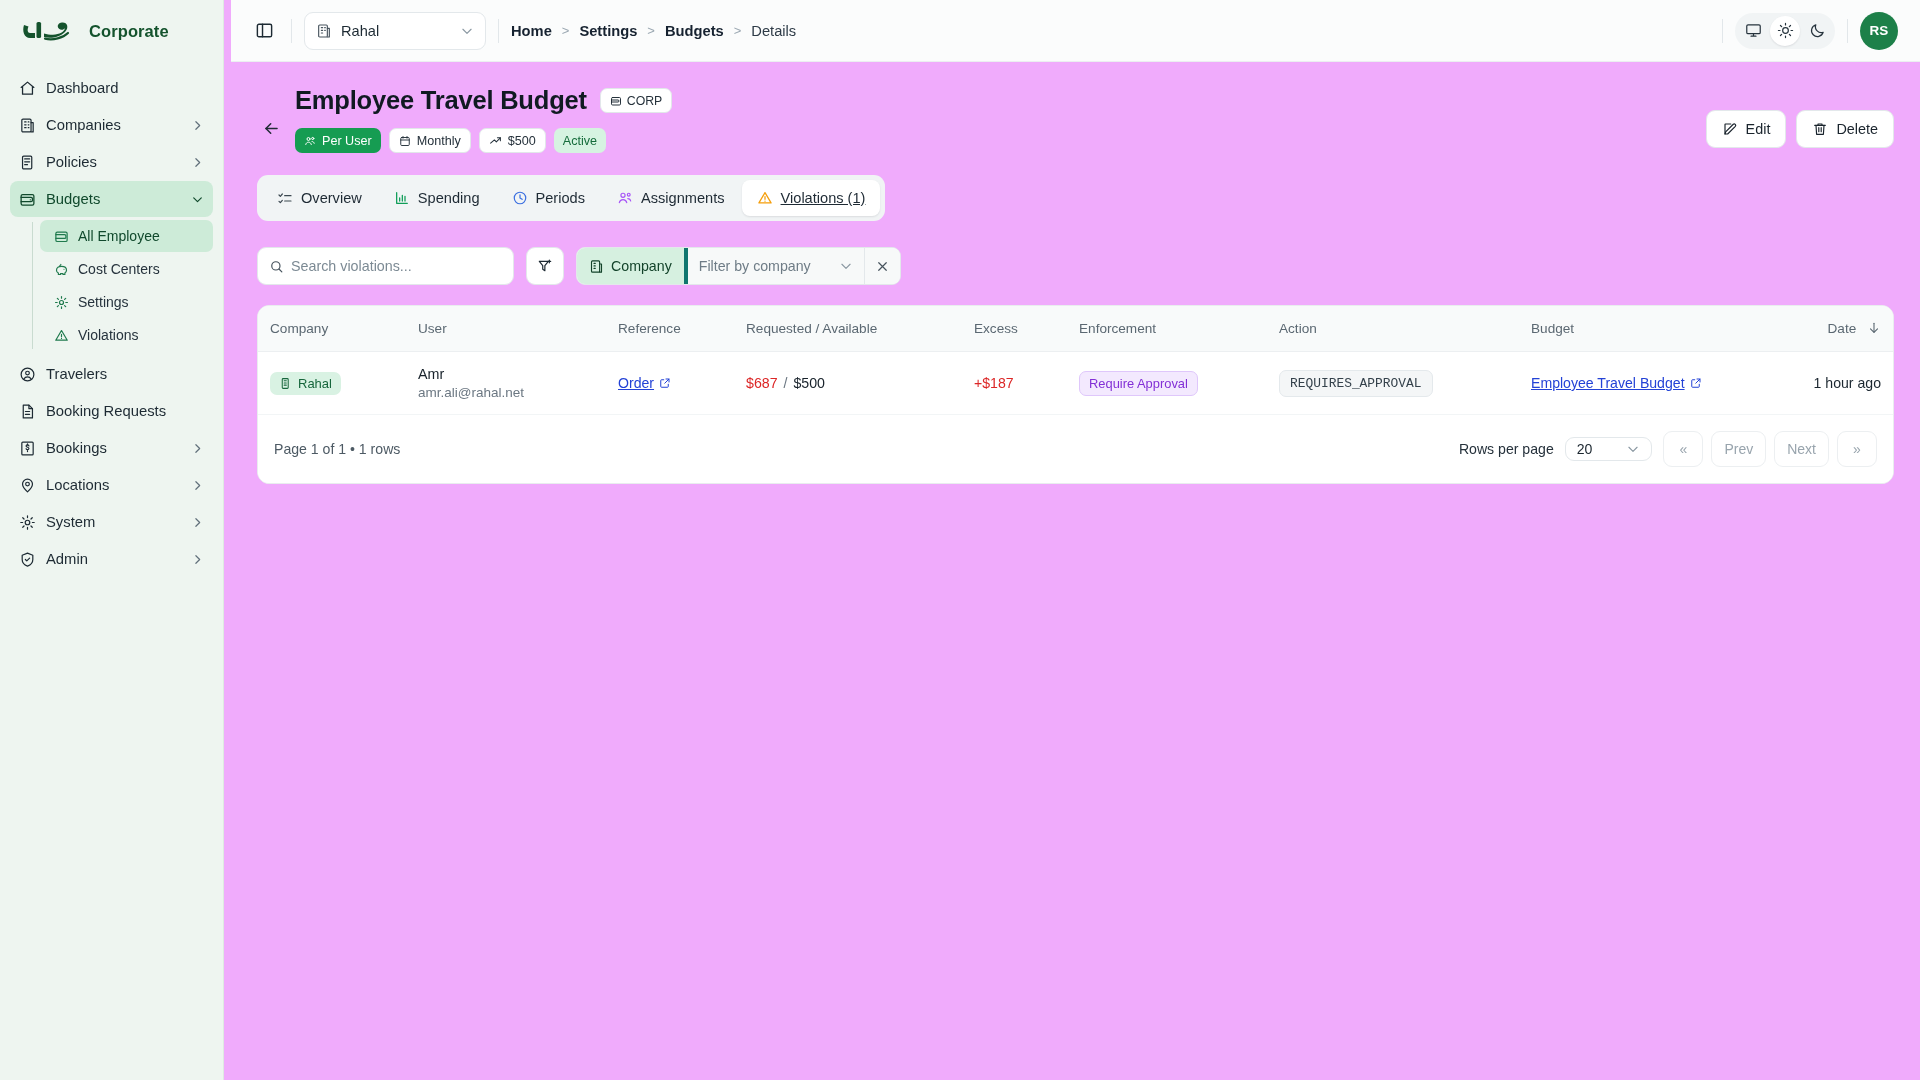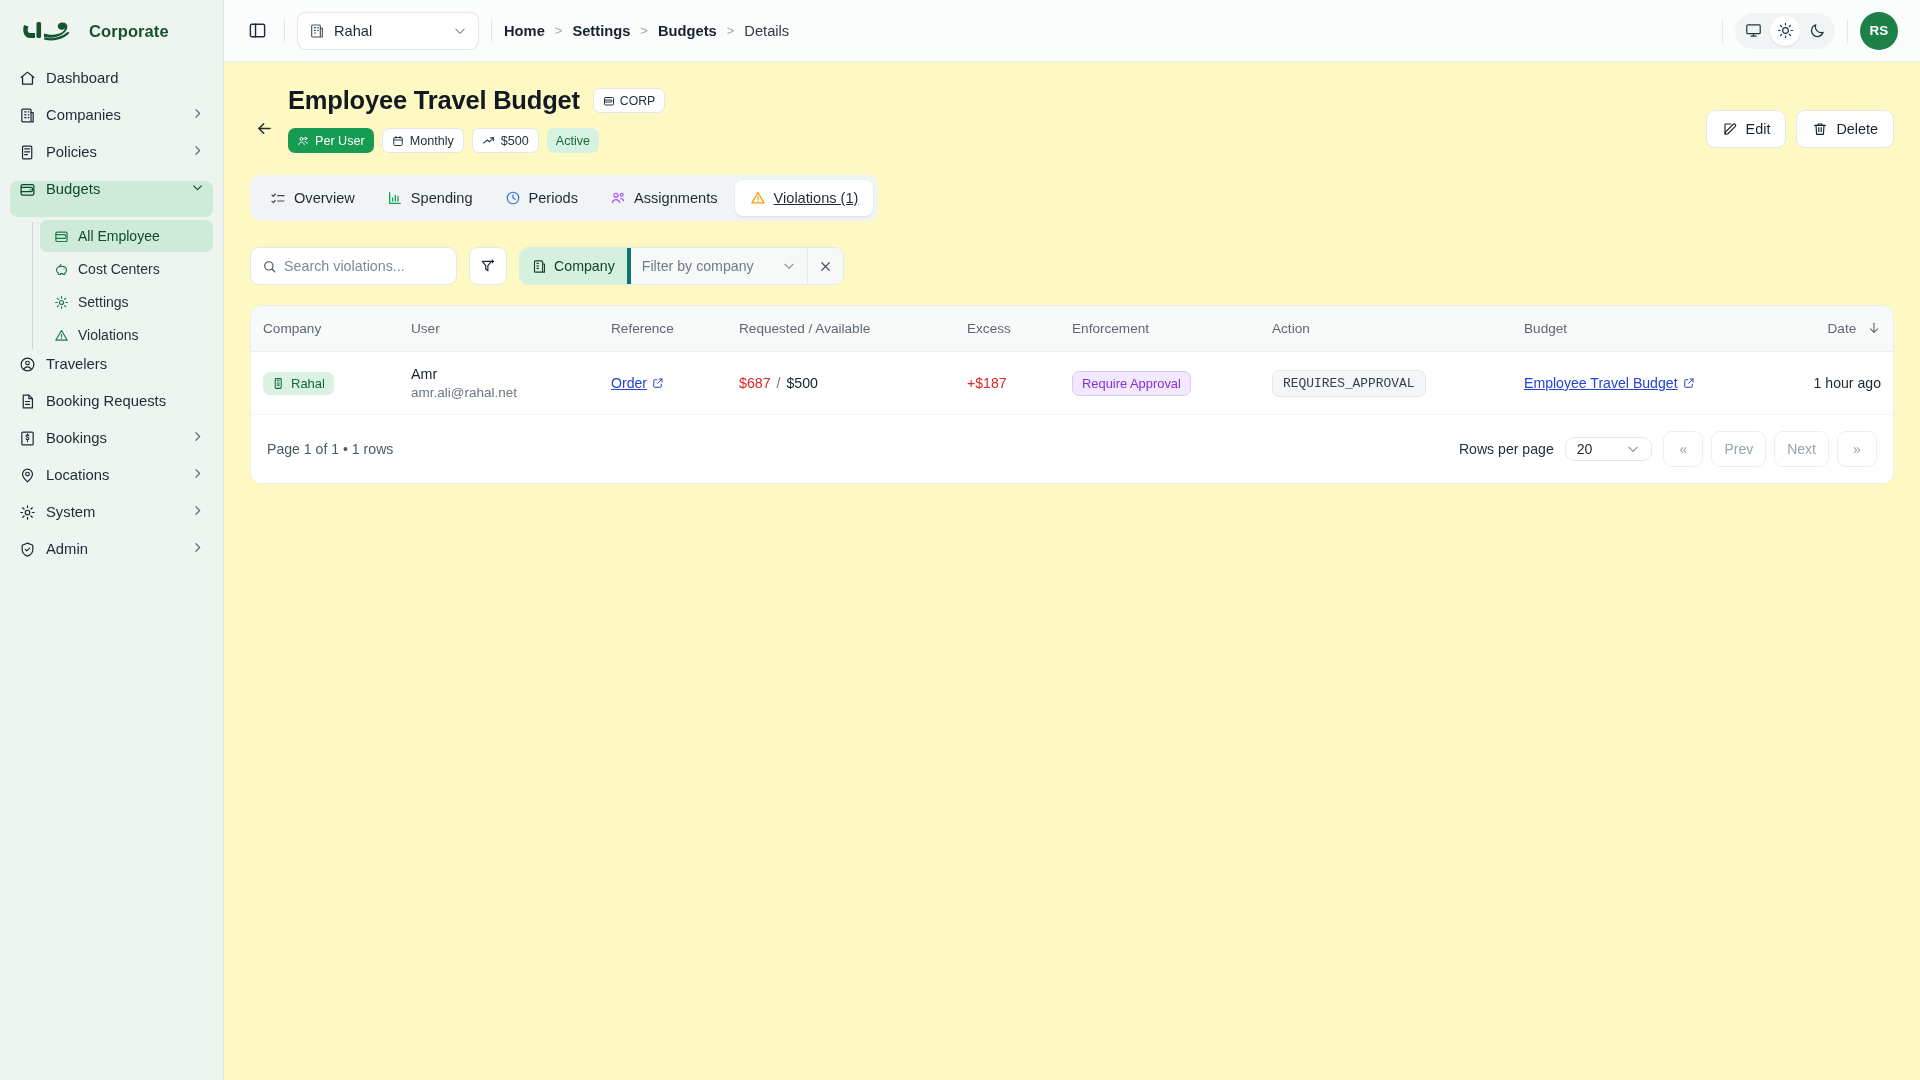--- a/index.html
+++ b/index.html
@@ -23,21 +23,21 @@
   }
   .brand {
     display: flex; align-items: center; gap: 9px;
     padding: 18px 0 18px 18px; height: 62px;
   }
   .brand-mark { width: 62px; height: 30px; display: block; }
   .brand-text { font-size: 16.5px; font-weight: bold; color: #14532d; letter-spacing: .1px; }
 
   .nav { padding: 8px 10px 0 10px; display: flex; flex-direction: column; gap: 1px; }
   .nav-item {
-    display: flex; align-items: flex-start; gap: 10px;
+    display: flex; align-items: center; gap: 10px;
     height: 36px; padding: 0 9px; border-radius: 8px;
     color: #1d2a33; font-size: 14.8px; cursor: pointer; position: relative;
   }
   .nav-item .chev { margin-left: auto; color: #61707b; display:flex; }
   .nav-item.active { background: #cdebd8; color: #10492c; font-weight: 500; }
   .nav-item .ico { width: 17px; height: 17px; display: flex; align-items: center; justify-content: center; flex: 0 0 17px; }
   .nav-item .ico svg { width: 17px; height: 17px; }
 
   .subnav { margin: 2px 0 4px 0; padding-left: 22px; position: relative; display: flex; flex-direction: column; gap: 1px; }
   .subnav:before {
@@ -46,21 +46,21 @@
   .sub-item {
     display: flex; align-items: center; gap: 9px;
     height: 32px; padding: 0 9px 0 14px; margin-left: 8px; border-radius: 7px;
     color: #26333d; font-size: 14px; cursor: pointer;
   }
   .sub-item.active { background: #cdebd8; color: #10492c; }
   .sub-item .ico { width: 15px; height: 15px; display:flex; align-items:center; justify-content:center; color: #1f7a4d; flex: 0 0 15px;}
   .sub-item .ico svg { width: 15px; height: 15px; }
 
   
-  .main { flex: 1 1 auto; height: 1080px; background: #fef9c3; display: flex; flex-direction: column; min-width: 0; }
+  .main { flex: 1 1 auto; height: 1080px; background: #f0abfc; display: flex; flex-direction: column; min-width: 0; padding-left: 7px; }
 
   .topbar {
     height: 62px; flex: 0 0 62px;
     background: #fbfcfc;
     border-bottom: 1px solid #eceff1;
     display: flex; align-items: center;
     padding: 0 22px 0 18px;
   }
   .icon-btn {
     width: 30px; height: 30px; border-radius: 7px;
@@ -144,21 +144,21 @@
     height: 36px; padding: 0 15px; border-radius: 8px;
     font-size: 14.6px; color: #1e2a34; cursor: pointer; background: transparent; border: none;
     font-family: inherit; white-space: nowrap;
   }
   .tab.active { background: #ffffff; box-shadow: 0 1px 2px rgba(16,24,40,.10); text-decoration: underline; }
 
   
   .filterbar { margin-top: 26px; display: flex; align-items: center; gap: 12px; }
   .search-box {
     display: flex; align-items: center; gap: 7px;
-    width: 207px; height: 38px; padding: 0 11px;
+    width: 257px; height: 38px; padding: 0 11px;
     border: 1px solid #e3e8eb; border-radius: 9px; background: #fff;
   }
   .search-box input {
     border: none; outline: none; font-size: 14.3px; color: #1d2a33;
     font-family: inherit; width: 100%; background: transparent;
   }
   .search-box input::placeholder { color: #7c8a94; }
   .filter-icon-btn {
     width: 38px; height: 38px; border: 1px solid #e3e8eb; border-radius: 9px; background: #fff;
     display: flex; align-items: center; justify-content: center; cursor: pointer; color: #1d2a33;

